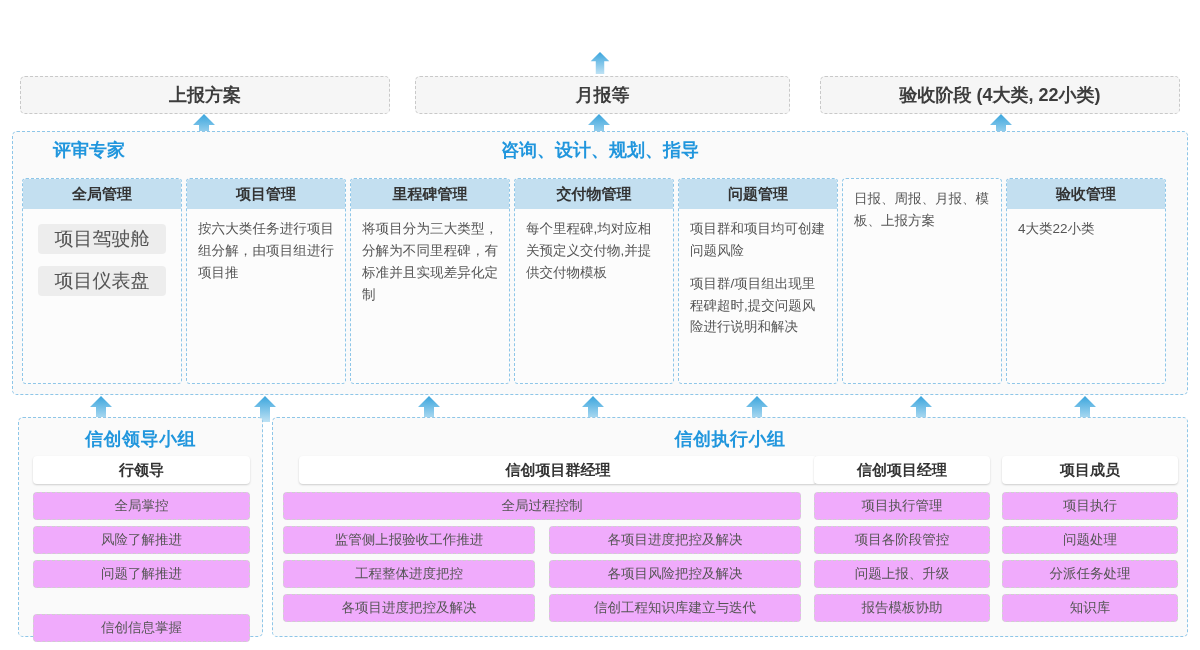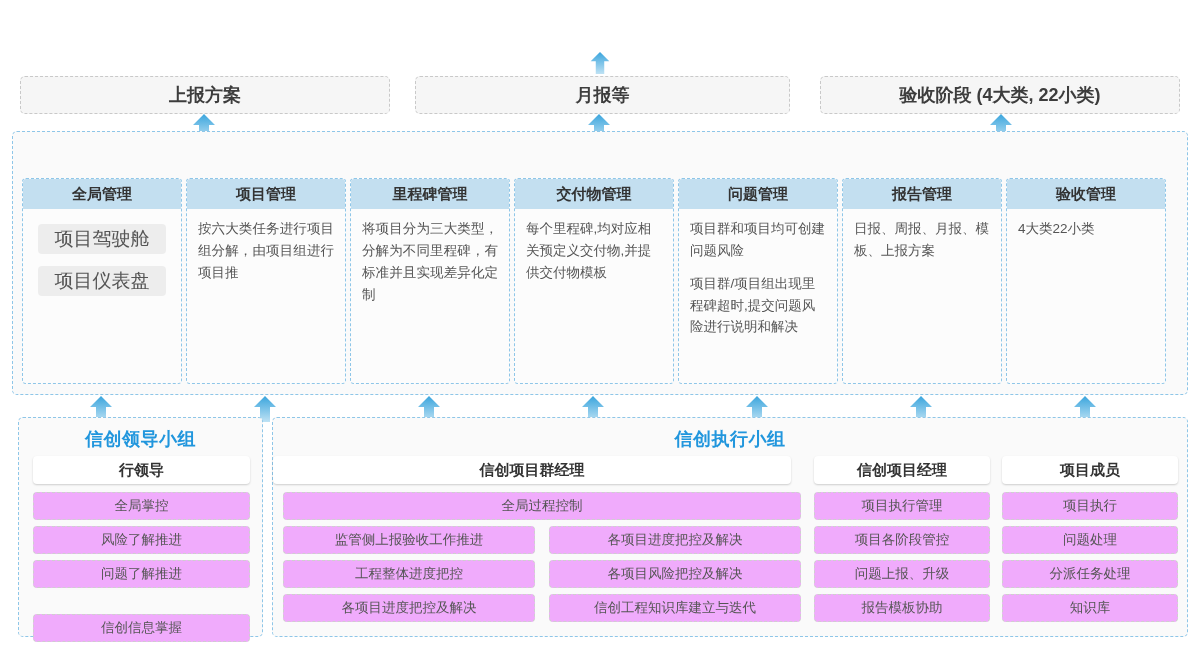--- a/index.html
+++ b/index.html
@@ -135,20 +135,24 @@
         <path d="M11 0 L22 11 L16 11 L16 26 L6 26 L6 11 L0 11 Z" fill="url(#ag)"></path>
       </svg>
     </div>
   <div class="arrow" style="left:990px; top:114px;">
     <svg viewBox="0 0 22 26">
         <path d="M11 0 L22 11 L16 11 L16 26 L6 26 L6 11 L0 11 Z" fill="url(#ag)"></path>
       </svg>
     </div>
 
   <div id="platform">
+    <div id="platform-titles">
+      <div class="plat-title" id="plat-title-left">评审专家</div>
+      <div class="plat-title" id="plat-title-right">咨询、设计、规划、指导</div>
+    </div>
 
     <div class="col" style="left:9px; width:160px;">
       <div class="col-head">全局管理</div>
       <div class="col-body">
         <div class="chip">项目驾驶舱</div>
         <div class="chip">项目仪表盘</div>
       </div>
     </div>
 
     <div class="col" style="left:173px; width:160px;">
@@ -174,21 +178,20 @@
     </div>
 
     <div class="col" style="left:501px; width:160px;">
       <div class="col-head">交付物管理</div>
       <div class="col-body">
         <div class="col-text nowrapjust">每个里程碑,均对应相关预定义交付物,并提供交付物模板</div>
       </div>
     </div>
 
     <div class="col" style="left:829px; width:160px;">
-      <div class="col-head">报告管理</div>
       <div class="col-body">
         <div class="col-text nowrapjust">日报、周报、月报、模板、上报方案</div>
       </div>
     </div>
 
     <div class="col" style="left:993px; width:160px;">
       <div class="col-head">验收管理</div>
       <div class="col-body">
         <div class="col-text nowrapjust">4大类22小类</div>
       </div>
@@ -236,21 +239,21 @@
     <div class="role-head" style="left:14px; top:38px; width:217px;">行领导</div>
     <div class="task" style="left:14px; top:74px;  width:217px;">全局掌控</div>
     <div class="task" style="left:14px; top:108px; width:217px;">风险了解推进</div>
     <div class="task" style="left:14px; top:142px; width:217px;">问题了解推进</div>
     <div class="task" style="left:14px; top:176px; width:217px;margin-top:20px;">信创信息掌握</div>
   </div>
 
   <div class="group" id="group-exec">
     <div class="group-title">信创执行小组</div>
 
-    <div class="role-head" style="left:0; top:38px; width:518px;">信创项目群经理</div>
+    <div class="role-head" style="left:26px; top:38px; width:518px;">信创项目群经理</div>
     <div class="task" style="left:10px; top:74px; width:518px;">全局过程控制</div>
     <div class="task" style="left:10px;  top:108px; width:252px;">监管侧上报验收工作推进</div>
     <div class="task" style="left:10px;  top:142px; width:252px;">工程整体进度把控</div>
     <div class="task" style="left:10px;  top:176px; width:252px;">各项目进度把控及解决</div>
     <div class="task" style="left:276px; top:108px; width:252px;">各项目进度把控及解决</div>
     <div class="task" style="left:276px; top:142px; width:252px;">各项目风险把控及解决</div>
     <div class="task" style="left:276px; top:176px; width:252px;">信创工程知识库建立与迭代</div>
 
     <div class="role-head" style="left:541px; top:38px; width:176px;">信创项目经理</div>
     <div class="task" style="left:541px; top:74px;  width:176px;">项目执行管理</div>

